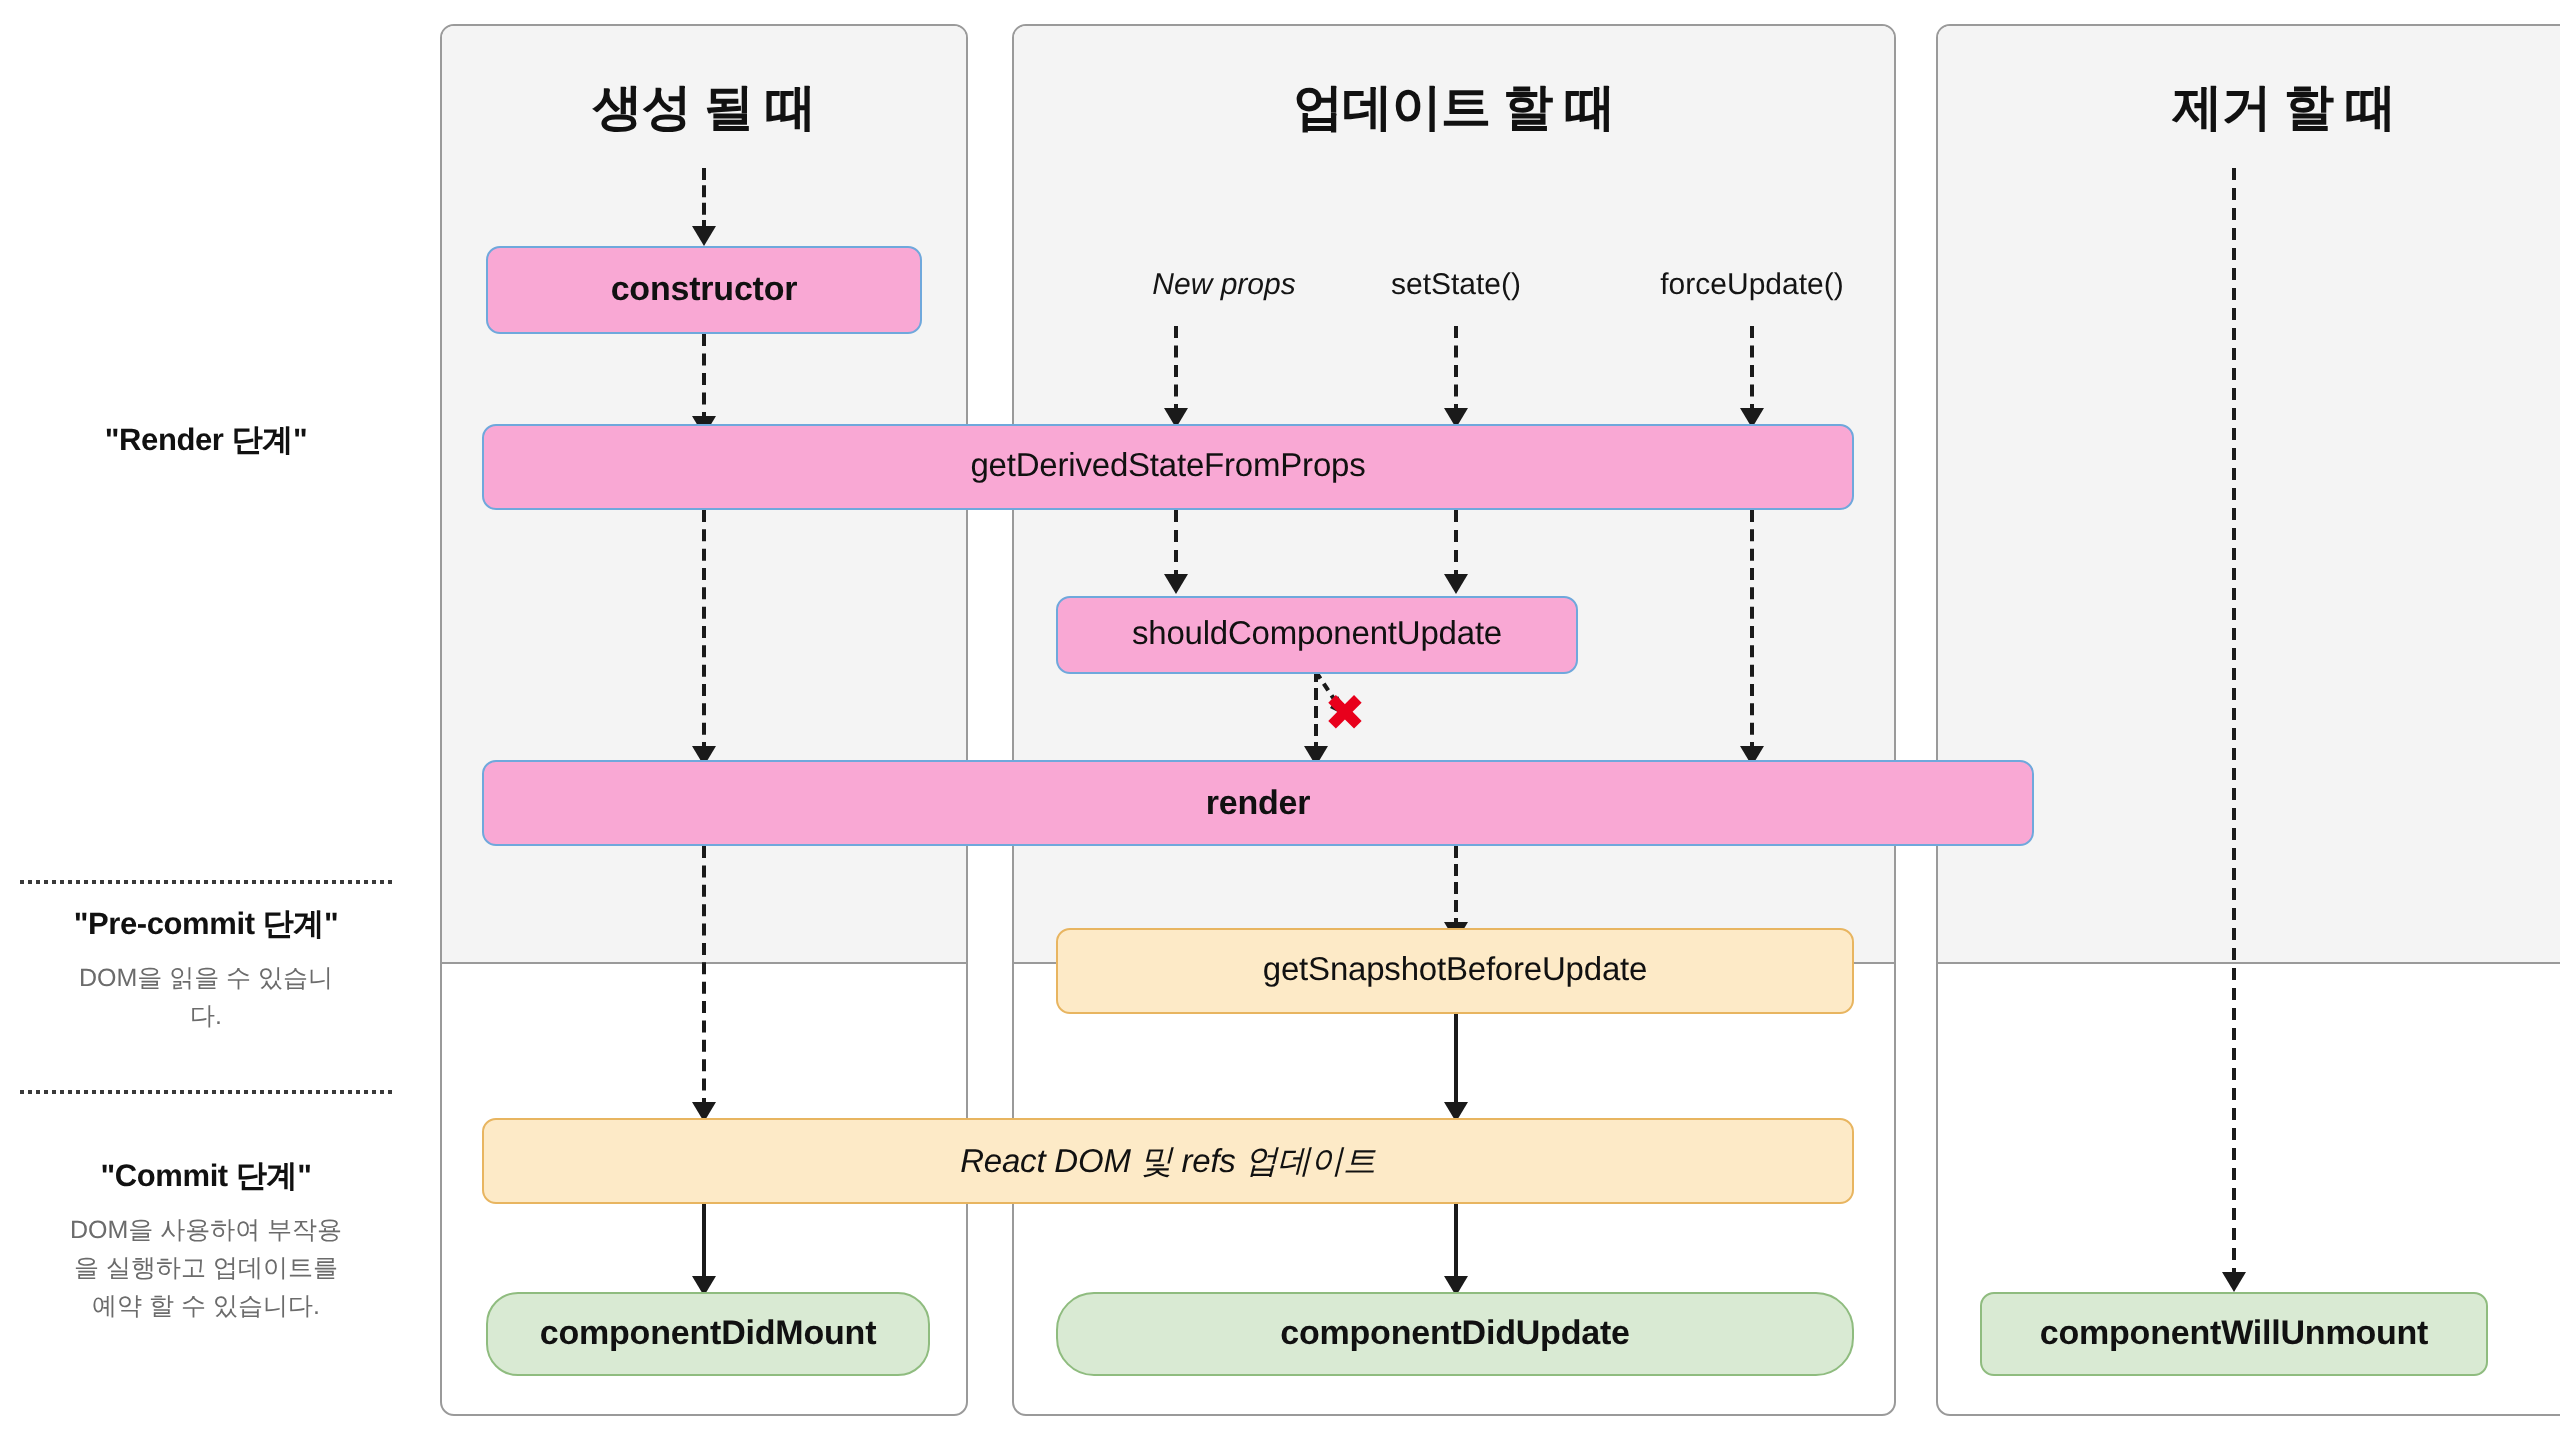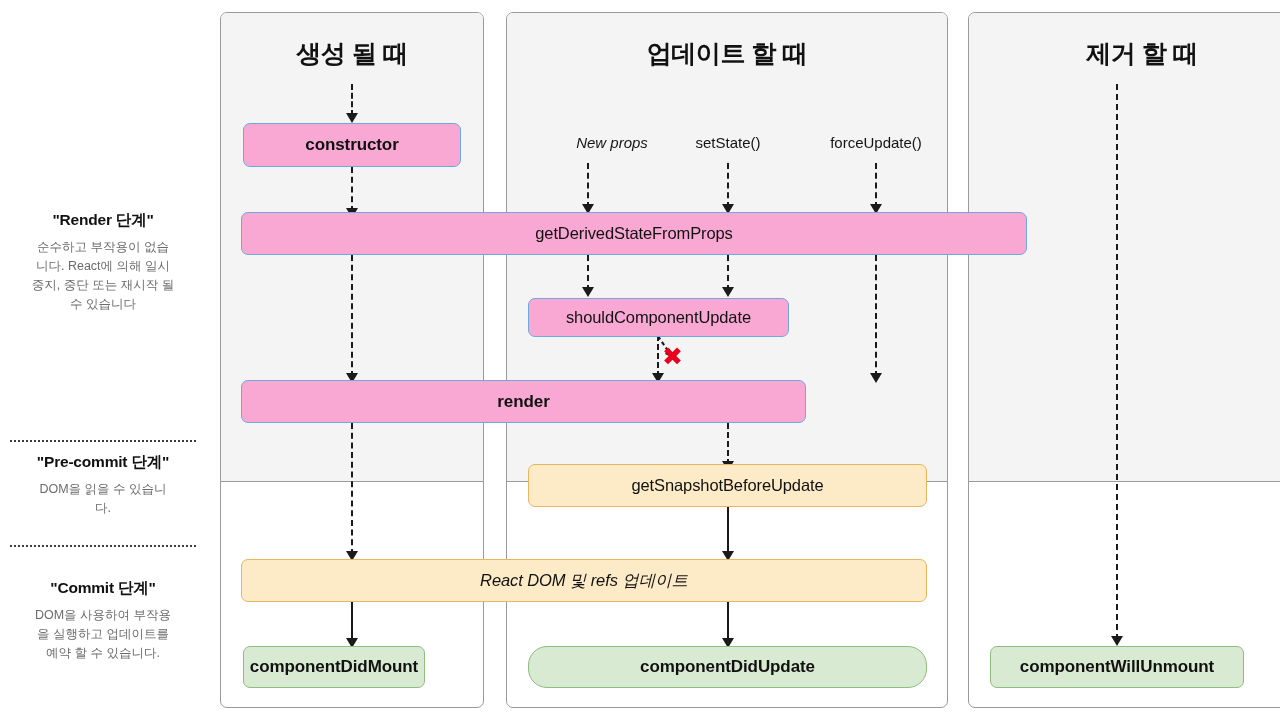--- a/index.html
+++ b/index.html
@@ -156,26 +156,20 @@
     overflow: visible;
   }
 </style>
 </head>
 <body>
 
 <div id="canvas">
 
   <div class="legend-block" style="top:210px;">
     <div class="legend-title">"Render 단계"</div>
-    <div class="legend-body">
-      <div>순수하고 부작용이 없습</div>
-      <div>니다. React에 의해 일시</div>
-      <div>중지, 중단 또는 재시작 될</div>
-      <div>수 있습니다</div>
-    </div>
   </div>
 
   <div class="dotted-rule" style="top:440px;"></div>
 
   <div class="legend-block" style="top:452px;">
     <div class="legend-title">"Pre-commit 단계"</div>
     <div class="legend-body">
       <div>DOM을 읽을 수 있습니</div>
       <div>다.</div>
     </div>
@@ -259,29 +253,29 @@
 
   <div class="conn dashed" style="left:1116px; top:84px; height:556px;"></div>
   <div class="arrowhead" style="left:1111px; top:636px;"></div>
 
   <div class="trigger italic" style="left:508px; top:134px; width:160px;">New props</div>
   <div class="trigger" style="left:648px; top:134px; width:160px;">setState()</div>
   <div class="trigger" style="left:796px; top:134px; width:160px;">forceUpdate()</div>
 
   <div class="lbox blue bold" style="left:243px; top:123px; width:218px; height:44px;">constructor</div>
 
-  <div class="lbox blue" style="left:241px; top:212px; width:786px; height:43px;">getDerivedStateFromProps</div>
+  <div class="lbox blue" style="left:241px; top:212px; width:686px; height:43px;">getDerivedStateFromProps</div>
 
   <div class="lbox blue" style="left:528px; top:298px; width:261px; height:39px;">shouldComponentUpdate</div>
 
-  <div class="lbox blue bold" style="left:241px; top:380px; width:565px; height:43px;">render</div>
+  <div class="lbox blue bold" style="left:241px; top:380px; width:776px; height:43px;">render</div>
 
   <div class="lbox orange" style="left:528px; top:464px; width:399px; height:43px;">getSnapshotBeforeUpdate</div>
 
   <div class="lbox orange italic" style="left:241px; top:559px; width:686px; height:43px;">React DOM 및 refs 업데이트</div>
 
-  <div class="lbox green bold" style="left:243px; top:646px; width:182px; height:42px;">componentDidMount</div>
+  <div class="lbox green bold" style="left:243px; top:646px; width:222px; height:42px;border-radius:16px;">componentDidMount</div>
 
   <div class="lbox green bold" style="left:528px; top:646px; width:399px; height:42px;border-radius:19px;">componentDidUpdate</div>
 
   <div class="lbox green bold" style="left:990px; top:646px; width:254px; height:42px;">componentWillUnmount</div>
 
 </div>
 
 </body></html>

